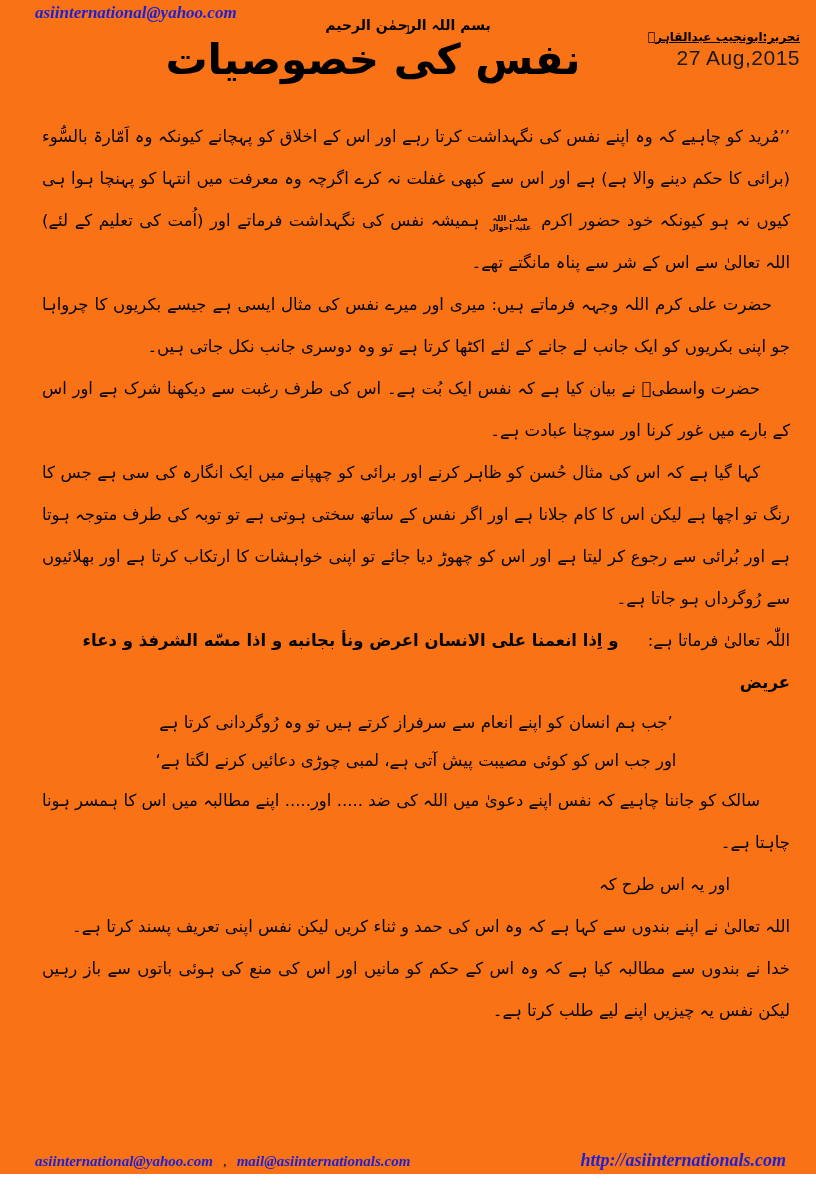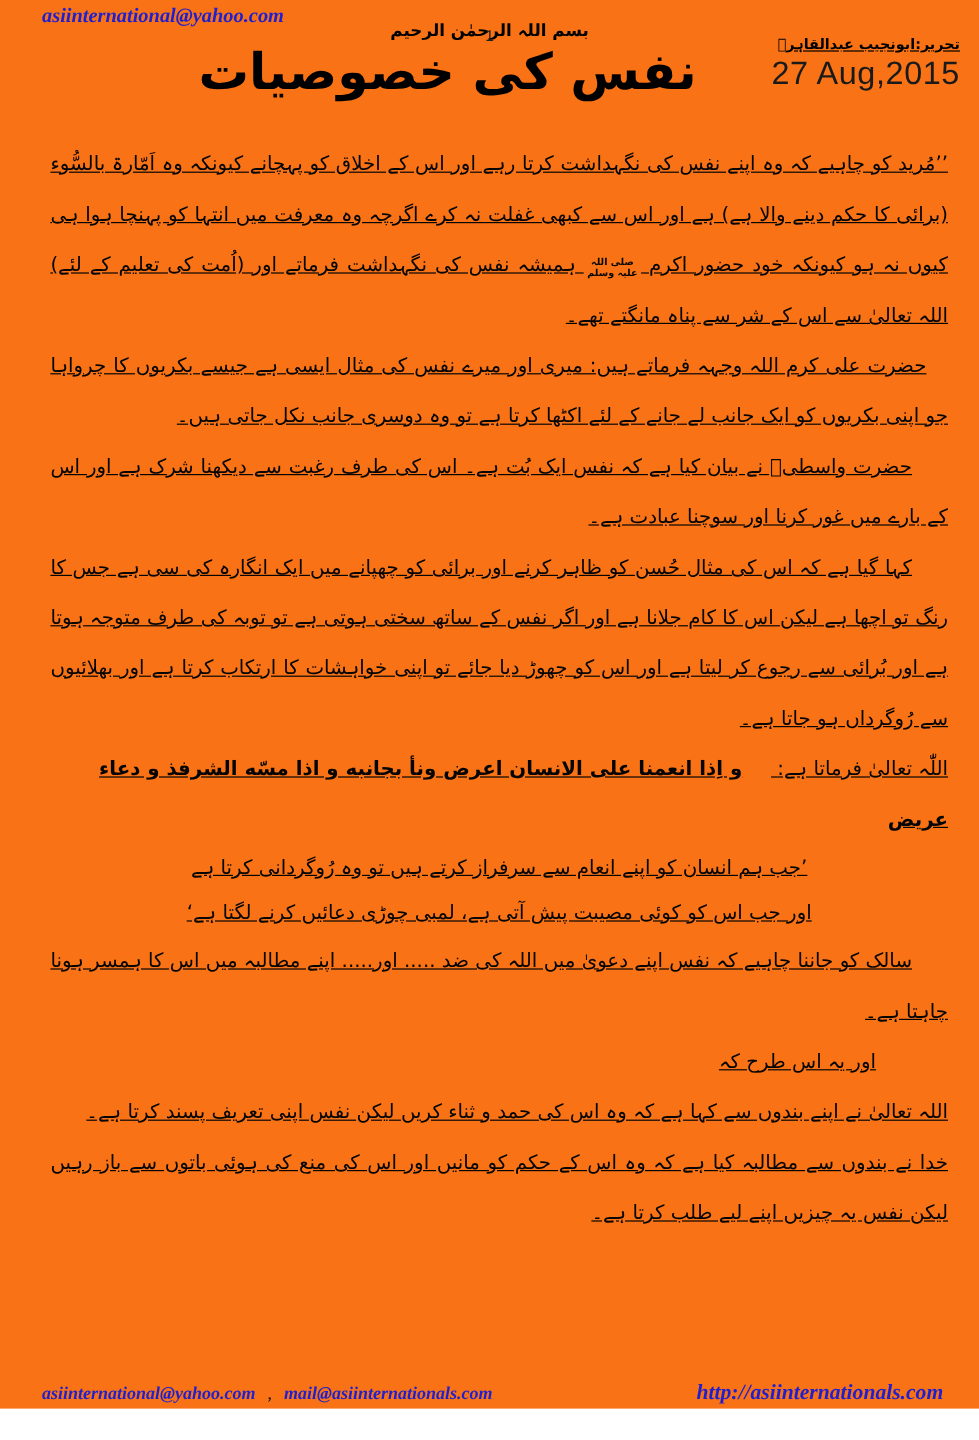--- a/index.html
+++ b/index.html
@@ -26,32 +26,32 @@
     direction:rtl;font-size:14px;font-weight:bold;white-space:nowrap;
   }
   .pagenum{
     position:absolute;left:50%;top:22px;transform:translateX(-50%);
     font-family:"Liberation Sans",sans-serif;font-size:13px;color:#222;
   }
   .author-block{position:absolute;right:16px;top:30px;text-align:right;}
   .author{direction:rtl;font-size:12px;font-weight:bold;white-space:nowrap;text-decoration:underline;}
   .date{
     font-family:"Liberation Sans",sans-serif;
-    font-size:27px;color:#1a1a1a;margin-top:2px;letter-spacing:.5px;
+    font-size:21px;color:#1a1a1a;margin-top:2px;letter-spacing:.5px;
   }
   .title{
     position:absolute;top:30px;left:0;width:100%;
     margin:0;text-align:center;transform:translateX(-35px);
     direction:rtl;font-size:42px;font-weight:bold;line-height:1.45;
   }
   
   .body-text{
     position:absolute;top:116px;left:42px;right:26px;
     direction:rtl;text-align:justify;
-    font-size:16.5px;line-height:42px;color:#050505;text-decoration:underline;
+    font-size:16.5px;line-height:42px;color:#050505;
   }
   .para{margin:0;}
   .ind{text-indent:30px;}
   .ind-sm{text-indent:18px;}
   .ind-lg{text-indent:60px;}
   .centered{text-align:center;line-height:38px;}
   .saw{
     display:inline-block;
     font-size:8px;line-height:1.15;text-align:center;
     vertical-align:-4px;margin:0 3px;font-weight:bold;
@@ -83,21 +83,21 @@
     <div class="author">تحریر:ابونجیب عبدالقاہرؒ</div>
     <div class="date">27 Aug,2015</div>
   </div>
 
   <h1 class="title">نفس کی خصوصیات</h1>
 
   <div class="body-text">
 
     <div class="para">
       <span>’’مُرید کو چاہیے کہ وہ اپنے نفس کی نگہداشت کرتا رہے اور اس کے اخلاق کو پہچانے کیونکہ وہ اَمّارۃ بالسُّوء (برائی کا حکم دینے والا ہے) ہے اور اس سے کبھی غفلت نہ کرے اگرچہ وہ معرفت میں انتہا کو پہنچا ہوا ہی کیوں نہ ہو کیونکہ خود حضور اکرم</span>
-      <span class="saw"><span>صلی اللہ</span><br><span>علیہ وسلم</span></span>
+      <span class="saw"><span>صلی اللہ</span><br><span>علیہ احوال</span></span>
       <span>ہمیشہ نفس کی نگہداشت فرماتے اور (اُمت کی تعلیم کے لئے) اللہ تعالیٰ سے اس کے شر سے پناہ مانگتے تھے۔</span>
     </div>
 
     <div class="para ind-sm">حضرت علی کرم اللہ وجہہ فرماتے ہیں: میری اور میرے نفس کی مثال ایسی ہے جیسے بکریوں کا چرواہا جو اپنی بکریوں کو ایک جانب لے جانے کے لئے اکٹھا کرتا ہے تو وہ دوسری جانب نکل جاتی ہیں۔</div>
 
 
     <div class="para ind">حضرت واسطیؒ نے بیان کیا ہے کہ نفس ایک بُت ہے۔ اس کی طرف رغبت سے دیکھنا شرک ہے اور اس کے بارے میں غور کرنا اور سوچنا عبادت ہے۔</div>
 
     <div class="para ind">کہا گیا ہے کہ اس کی مثال حُسن کو ظاہر کرنے اور برائی کو چھپانے میں ایک انگارہ کی سی ہے جس کا رنگ تو اچھا ہے لیکن اس کا کام جلانا ہے اور اگر نفس کے ساتھ سختی ہوتی ہے تو توبہ کی طرف متوجہ ہوتا ہے اور بُرائی سے رجوع کر لیتا ہے اور اس کو چھوڑ دیا جائے تو اپنی خواہشات کا ارتکاب کرتا ہے اور بھلائیوں سے رُوگرداں ہو جاتا ہے۔</div>
 

